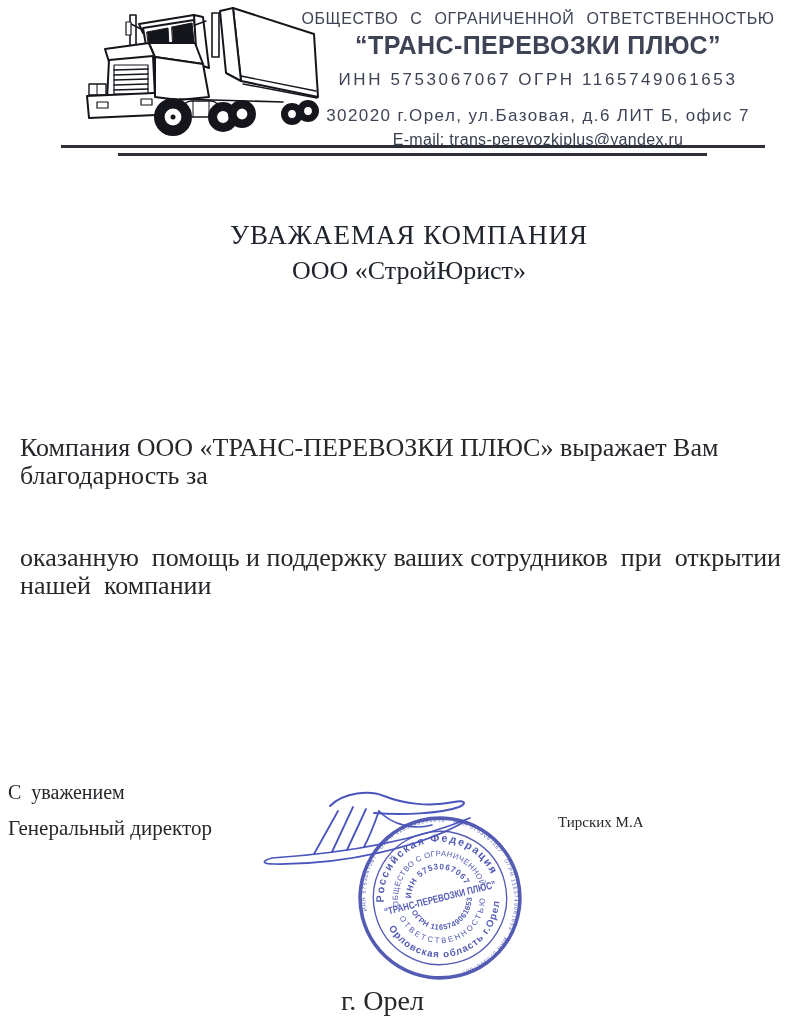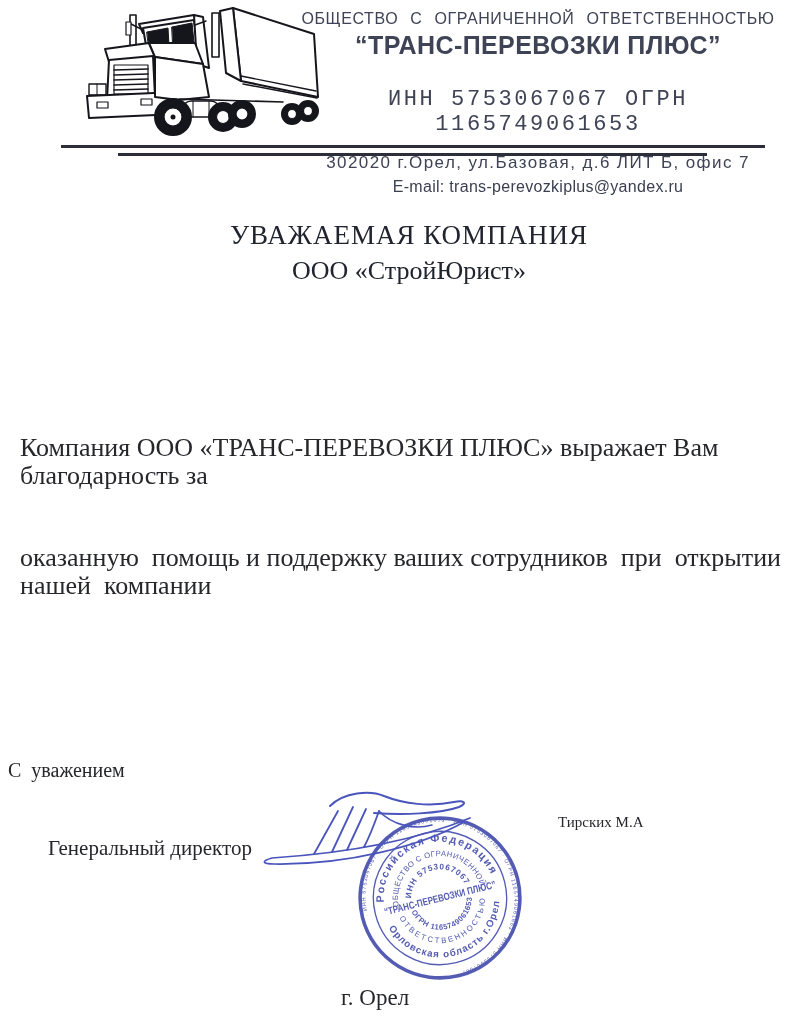--- a/index.html
+++ b/index.html
@@ -14,44 +14,44 @@
   
   .truck{position:absolute;left:82px;top:2px;width:252px;height:140px;}
   .header-block{
     position:absolute;left:292px;top:10px;width:492px;
     display:flex;flex-direction:column;align-items:center;
     font-family:"Liberation Sans", sans-serif;
     color:#3e4355;text-align:center;
   }
   .hdr-org{font-size:16px;letter-spacing:.6px;word-spacing:7px;}
   .hdr-company{font-size:25px;font-weight:bold;letter-spacing:.4px;margin-top:3px;}
-  .hdr-inn{font-size:22px;letter-spacing:2.6px;margin-top:27px;font-family:Liberation Mono, monospace;}
+  .hdr-inn{font-size:17px;letter-spacing:2.6px;margin-top:10px;}
   .hdr-addr{font-size:17px;letter-spacing:1.4px;margin-top:16px;}
   .hdr-email{font-size:16px;letter-spacing:.3px;margin-top:5px;color:#3a3f50;}
   .rule{position:absolute;background:#2c2f3a;height:3px;}
   .rule-1{left:61px;top:145px;width:704px;}
   .rule-2{left:118px;top:153px;width:589px;}
   
   .title-block{
     position:absolute;left:0;top:220px;width:800px;
     text-align:center;color:#20242e;transform:translateX(9px);
   }
   .title-line1{font-size:27px;letter-spacing:1px;}
   .title-line2{font-size:26px;margin-top:5px;}
   
   .body-block{
     position:absolute;left:20px;top:379px;width:788px;
     font-size:26px;line-height:27.5px;color:#26272b;
     white-space:pre-wrap;
   }
   
-  .regards{position:absolute;left:8px;top:759px;font-size:20px;white-space:pre;}
-  .position{position:absolute;left:8px;top:836px;font-size:21px;margin-left:40px;}
+  .regards{position:absolute;left:8px;top:781px;font-size:20px;white-space:pre;}
+  .position{position:absolute;left:8px;top:816px;font-size:21px;}
   .signer{position:absolute;left:558px;top:814px;font-size:15px;}
-  .footer-city{position:absolute;left:341px;top:985px;font-size:23px;}
+  .footer-city{position:absolute;left:341px;top:985px;font-size:28px;}
   
   .stamp{position:absolute;left:356px;top:814px;width:168px;height:168px;opacity:.93;}
   .signature{position:absolute;left:252px;top:780px;width:250px;height:100px;}
 </style>
 </head>
 <body>
 
 <div class="page">
 
   <svg class="truck" viewBox="0 0 250 140" aria-hidden="true">

